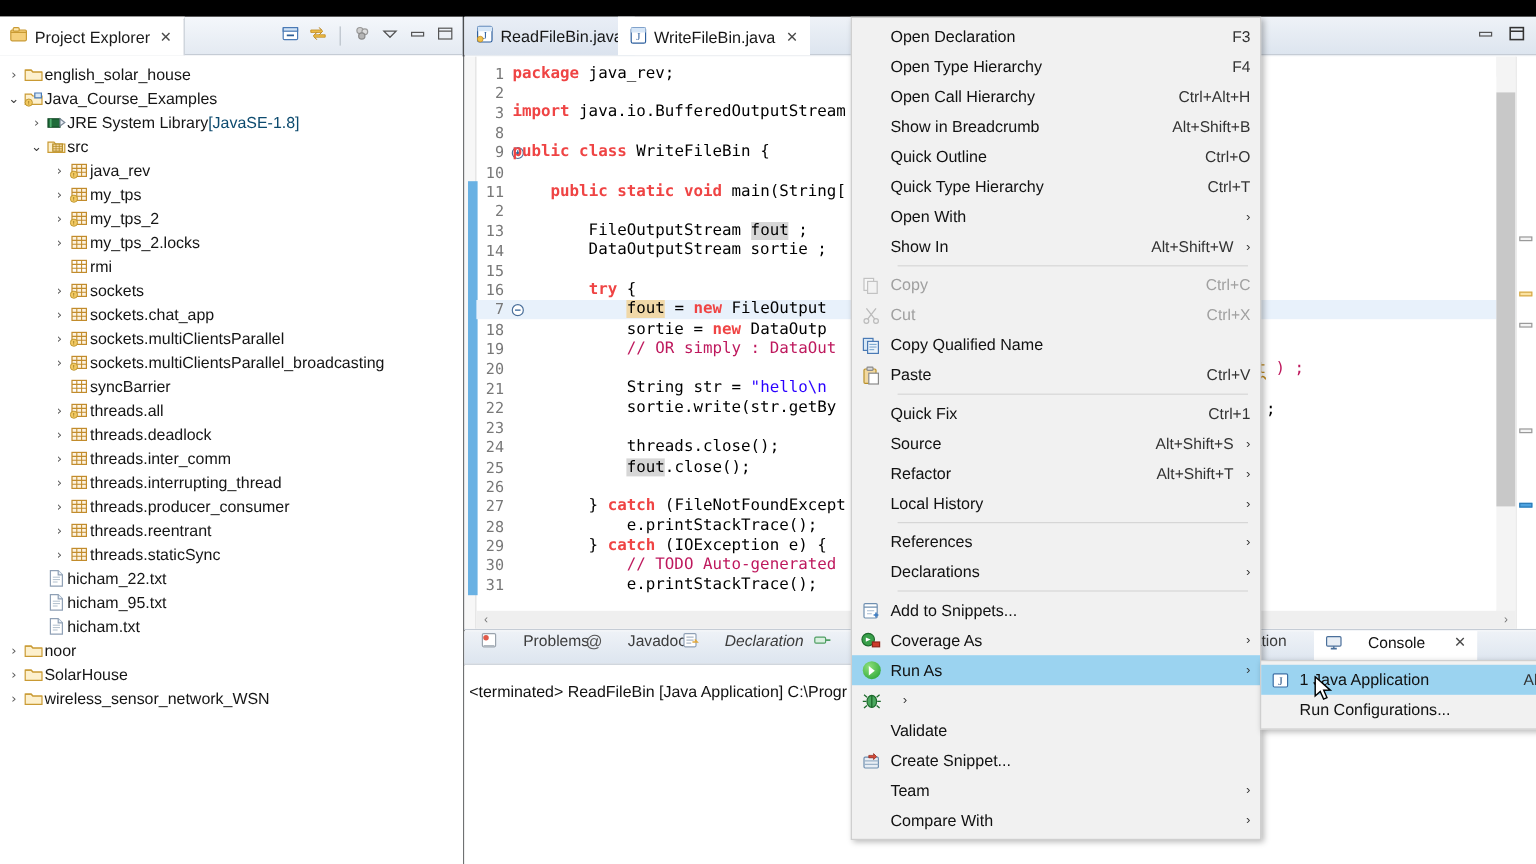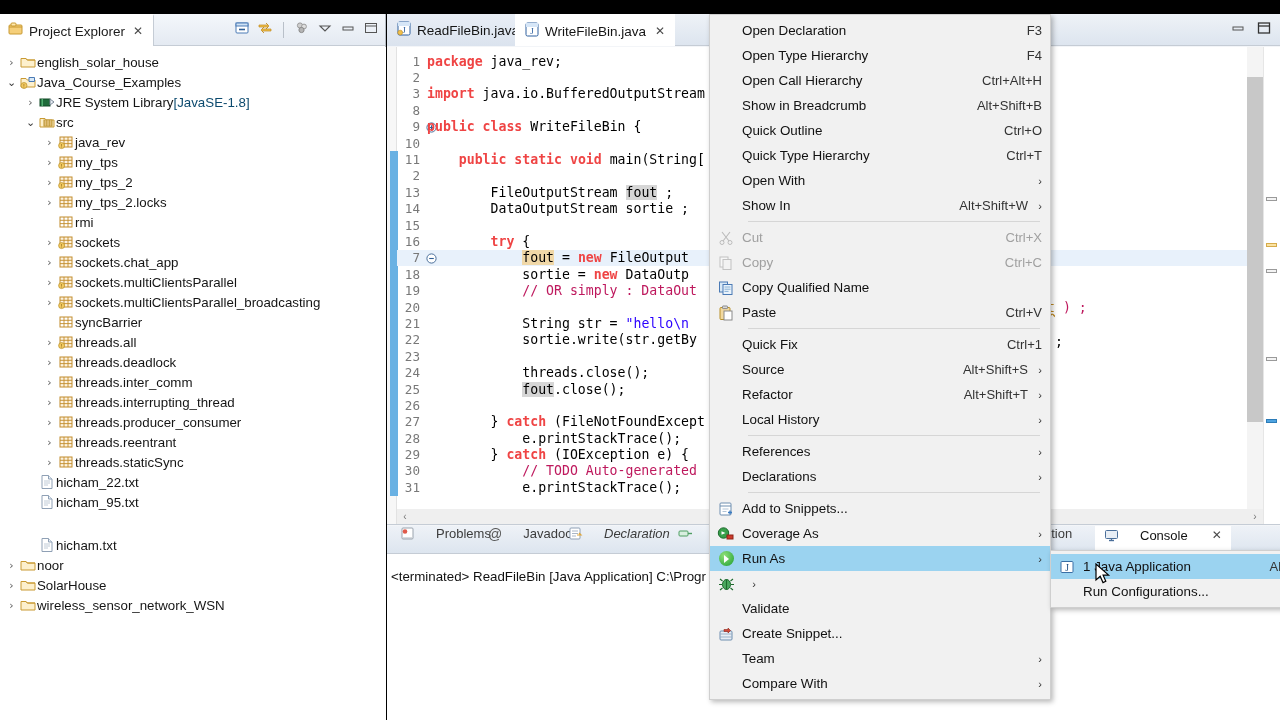--- a/index.html
+++ b/index.html
@@ -434,21 +434,21 @@
           <span class="arrow"></span>
           <span class="ticon">
             <svg width="16" height="16" viewBox="0 0 16 16">
               <path d="M3 1.5h6.5L13 5v9.5H3z" fill="#fff" stroke="#8fa0b5"></path>
               <path d="M9.5 1.5V5H13" fill="#e6eef6" stroke="#8fa0b5"></path>
               <path d="M5 7h6M5 9h6M5 11h4" stroke="#aebccb" stroke-width=".8"></path>
             </svg>
           </span>
           <span>hicham_95.txt</span>
         </div>
-        <div class="row" style="padding-left: 24px; margin-top: 23px;">
+        <div class="row" style="padding-left: 24px;">
           <span class="arrow"></span>
           <span class="ticon">
             <svg width="16" height="16" viewBox="0 0 16 16">
               <path d="M3 1.5h6.5L13 5v9.5H3z" fill="#fff" stroke="#8fa0b5"></path>
               <path d="M9.5 1.5V5H13" fill="#e6eef6" stroke="#8fa0b5"></path>
               <path d="M5 7h6M5 9h6M5 11h4" stroke="#aebccb" stroke-width=".8"></path>
             </svg>
           </span>
           <span>hicham.txt</span>
         </div>
@@ -685,37 +685,37 @@
       <div class="mi">
         <span class="mi-icon"></span>
         <span class="mi-label">Show In</span>
         <span class="mi-accel">Alt+Shift+W</span>
         <span class="mi-arrow">›</span>
       </div>
       <div class="msep"></div>
       <div class="mi disabled">
         <span class="mi-icon">
           <svg width="16" height="16" viewBox="0 0 16 16" opacity=".45">
+            <rect x="2" y="2" width="8" height="10" fill="#fff" stroke="#8a8a8a"></rect>
+            <rect x="5" y="4.5" width="8" height="10" fill="#f4f4f4" stroke="#8a8a8a"></rect>
+          </svg>
+        </span>
+        <span class="mi-label">Copy</span>
+        <span class="mi-accel">Ctrl+C</span>
+      </div>
+      <div class="mi disabled">
+        <span class="mi-icon">
+          <svg width="16" height="16" viewBox="0 0 16 16" opacity=".45">
             <path d="M4 2l7 9M12 2L5 11" stroke="#7a7a7a" stroke-width="1.1" fill="none"></path>
             <circle cx="4" cy="12.5" r="2" fill="none" stroke="#7a7a7a"></circle>
             <circle cx="12" cy="12.5" r="2" fill="none" stroke="#7a7a7a"></circle>
           </svg>
         </span>
         <span class="mi-label">Cut</span>
         <span class="mi-accel">Ctrl+X</span>
-      </div>
-      <div class="mi disabled">
-        <span class="mi-icon">
-          <svg width="16" height="16" viewBox="0 0 16 16" opacity=".45">
-            <rect x="2" y="2" width="8" height="10" fill="#fff" stroke="#8a8a8a"></rect>
-            <rect x="5" y="4.5" width="8" height="10" fill="#f4f4f4" stroke="#8a8a8a"></rect>
-          </svg>
-        </span>
-        <span class="mi-label">Copy</span>
-        <span class="mi-accel">Ctrl+C</span>
       </div>
       <div class="mi">
         <span class="mi-icon">
           <svg width="16" height="16" viewBox="0 0 16 16">
             <rect x="1.5" y="2" width="8" height="10" fill="#d8e8f6" stroke="#4a7ab5"></rect>
             <rect x="5" y="4.5" width="9" height="10" fill="#eaf3fb" stroke="#4a7ab5"></rect>
             <path d="M6.5 7h6M6.5 9.2h6M6.5 11.4h4" stroke="#6f9ecb" stroke-width=".8"></path>
           </svg>
         </span>
         <span class="mi-label">Copy Qualified Name</span>

